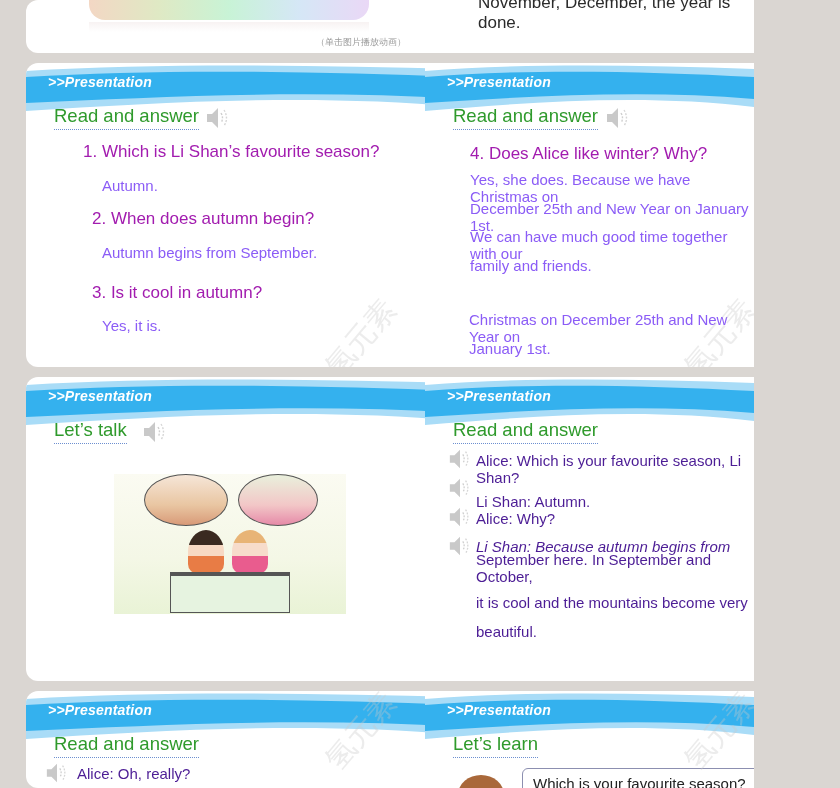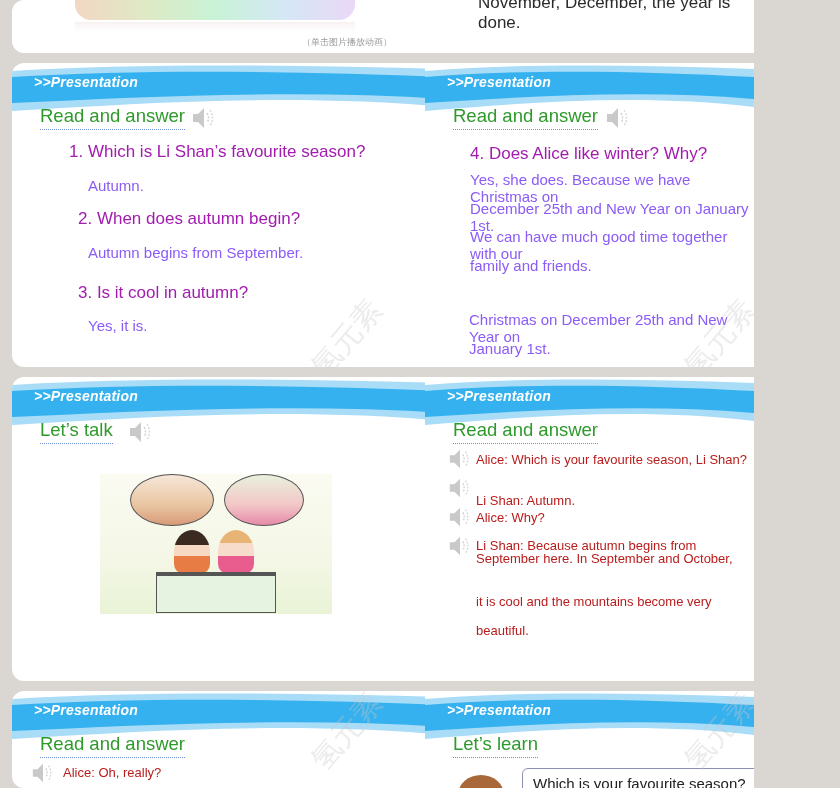--- a/index.html
+++ b/index.html
@@ -4,21 +4,21 @@
 <style>
   html, body { margin:0; padding:0; }
   body {
     width:840px; height:788px; overflow:hidden; position:relative;
     background:#dad6d2;
     font-family:"Liberation Sans", sans-serif;
   }
   .slide {
     position:absolute; background:#ffffff; overflow:hidden;
   }
-  .col-l { left:12px; width:434px;border-radius:12px; }
+  .col-l { left:26px; width:434px;border-radius:12px; }
   .col-r { left:425px; width:329px; }
   .banner {
     position:absolute; left:0; top:0; width:100%; height:50px;
   }
   .banner svg { display:block; width:100%; height:100%; }
   .banner-label {
     position:absolute; left:22px; top:11px;
     color:#ffffff; font-weight:bold; font-style:italic; font-size:14px;
     letter-spacing:0.2px;
     text-align:right;
@@ -27,21 +27,21 @@
     position:absolute; left:28px; top:42px;
     color:#2f9a2c; font-size:18.5px;
     padding-bottom:2px;
     border-bottom:1.5px dotted #6d8fd0;
   }
   .speaker {
     position:absolute; width:26px; height:26px;
   }
   .q { position:absolute; color:#a21caf; font-size:17px; }
   .a { position:absolute; color:#8b5cf6; font-size:15px; }
-  .d { position:absolute; color:#b91c1c; font-size:13px; }
+  .d { position:absolute; color:#4c1d95; font-size:15px; }
   .spk-inline { position:absolute; width:26px; height:24px; }
   .watermark {
     position:absolute; color:rgba(200,200,200,0.35); font-size:30px;
     transform:rotate(-50deg); pointer-events:none; white-space:nowrap;
   }
   .footer-note {
     position:absolute; color:#9a9a9a; font-size:9px;
   }
 </style>
 </head>
@@ -158,21 +158,21 @@
       <use href="#spk"></use>
     </svg>
   <div class="d" style="left:51px; top:116px;">Li Shan: Autumn.</div>
   <svg class="spk-inline" style="left:22px; top:128px;">
       <use href="#spk"></use>
     </svg>
   <div class="d" style="left:51px; top:133px;">Alice: Why?</div>
   <svg class="spk-inline" style="left:22px; top:157px;">
       <use href="#spk"></use>
     </svg>
-  <div class="d" style="left:51px; top:161px;">Li Shan: Because autumn begins from</div>
+  <div class="d" style="left:51px; top:161px;font-style:italic;">Li Shan: Because autumn begins from</div>
   <div class="d" style="left:51px; top:174px;">September here. In September and October,</div>
   <div class="d" style="left:51px; top:217px;">it is cool and the mountains become very</div>
   <div class="d" style="left:51px; top:246px;">beautiful.</div>
 </div>
 
 <div class="slide col-l" style="top:691px; height:97px;">
   <div class="banner">
     <svg>
         <use href="#wave"></use>
       </svg>

